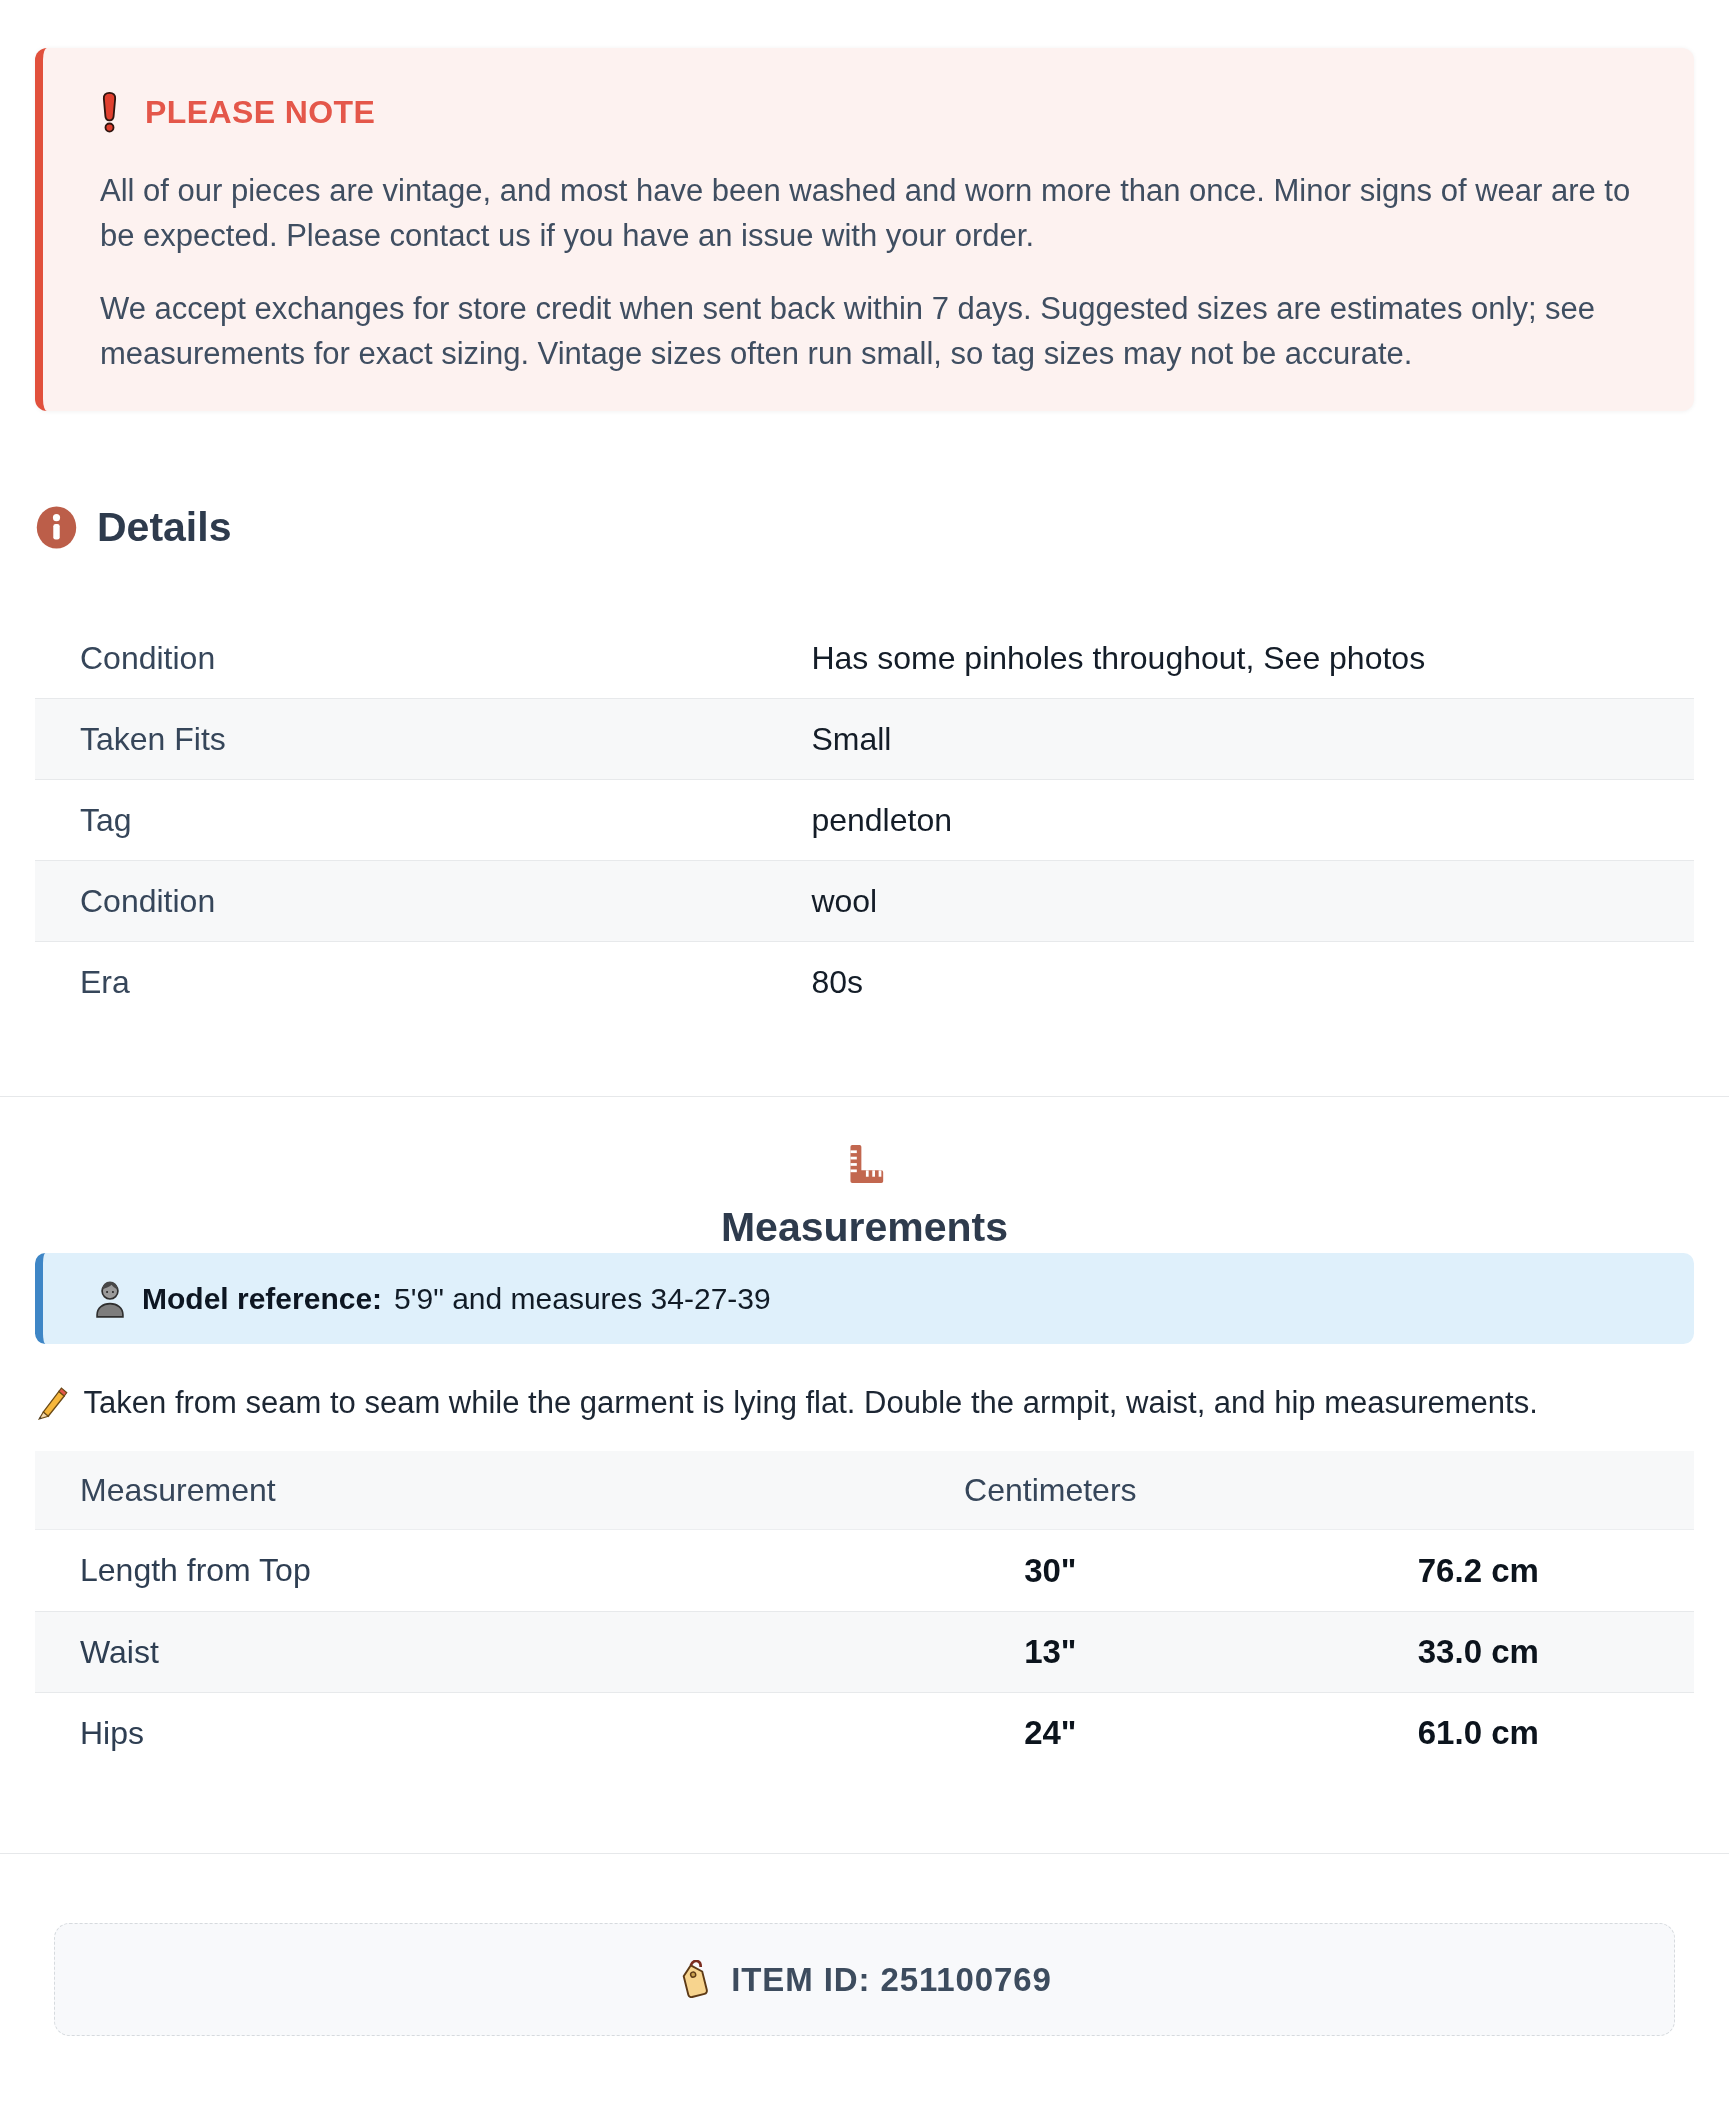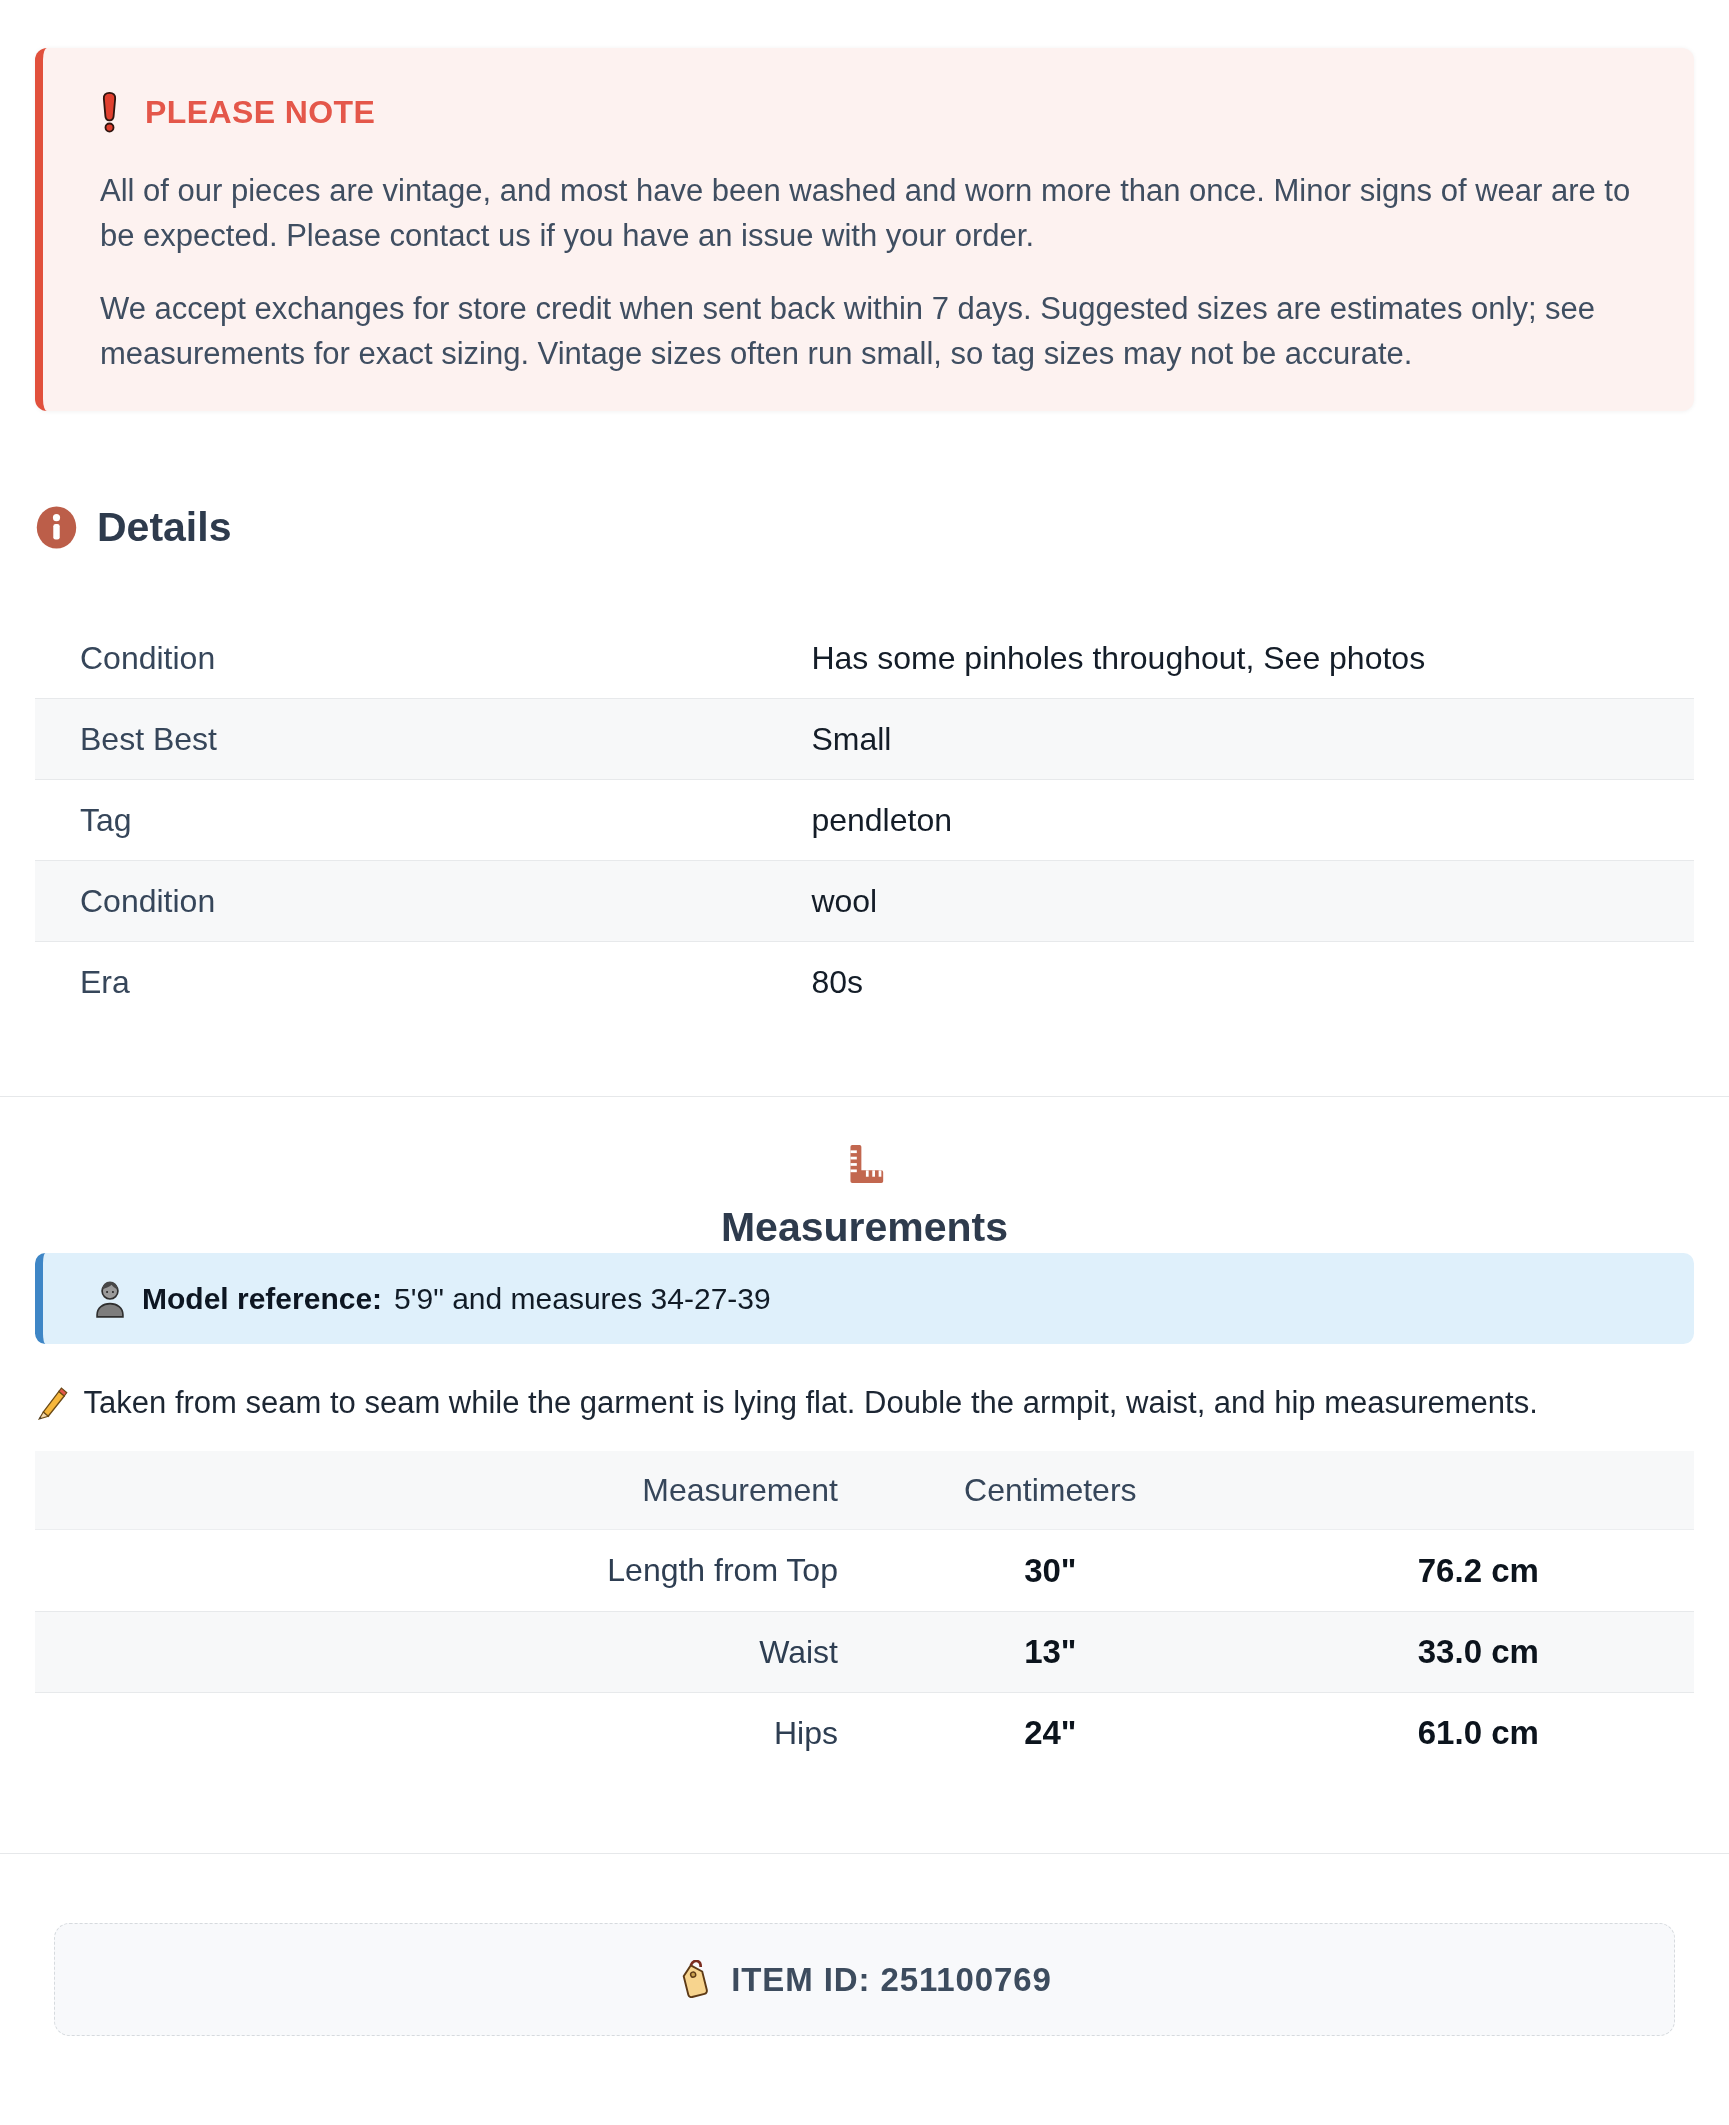--- a/index.html
+++ b/index.html
@@ -43,21 +43,21 @@
   .model-value{font-size:30px;color:#111b26;}
   
   .pencil-note{margin:40px 35px 0;display:flex;align-items:center;gap:15.6px;font-size:31px;color:#1c2633;height:38px;}
   
   .m-table{margin:29px 35px 0;}
   .m-grid{display:grid;grid-template-columns:48.4% 25.6% 26%;align-items:center;box-sizing:border-box;}
   .m-head{height:79px;background:#f7f8f9;border-bottom:1.7px solid #eceef0;}
   .m-head .c1,.m-head .c2,.m-head .c3{font-size:32px;color:#36465a;}
   .m-row{height:81px;}
   .m-row + .m-row{border-top:1.7px solid #e7e9eb;}
-  .c1{padding-left:45px;text-align:right;}
+  .c1{padding-left:45px;text-align:left;}
   .c2,.c3{text-align:center;}
   .m-row .c1{font-size:32px;color:#2e3e52;}
   .m-row .c2,.m-row .c3{font-size:33px;font-weight:700;color:#0c141d;}
   
   .item-box{
     margin:69px 54px 0;height:113px;background:#f8f9fb;border:1.7px dashed #d6dade;
     border-radius:15.6px;display:flex;align-items:center;justify-content:center;gap:19px;
     box-sizing:border-box;
   }
   .item-text{font-size:33px;font-weight:700;color:#3d4c5e;letter-spacing:0.9px;}
@@ -90,21 +90,21 @@
   </span>
   <span class="section-title">Details</span>
 </div>
 
 <div class="kv-table">
   <div class="kv-row bordered">
     <div class="kv-label">Condition</div>
     <div class="kv-value">Has some pinholes throughout, See photos</div>
   </div>
   <div class="kv-row gray bordered">
-    <div class="kv-label">Best Best</div>
+    <div class="kv-label">Taken Fits</div>
     <div class="kv-value">Small</div>
   </div>
   <div class="kv-row bordered">
     <div class="kv-label">Tag</div>
     <div class="kv-value">pendleton</div>
   </div>
   <div class="kv-row gray bordered">
     <div class="kv-label">Condition</div>
     <div class="kv-value">wool</div>
   </div>

